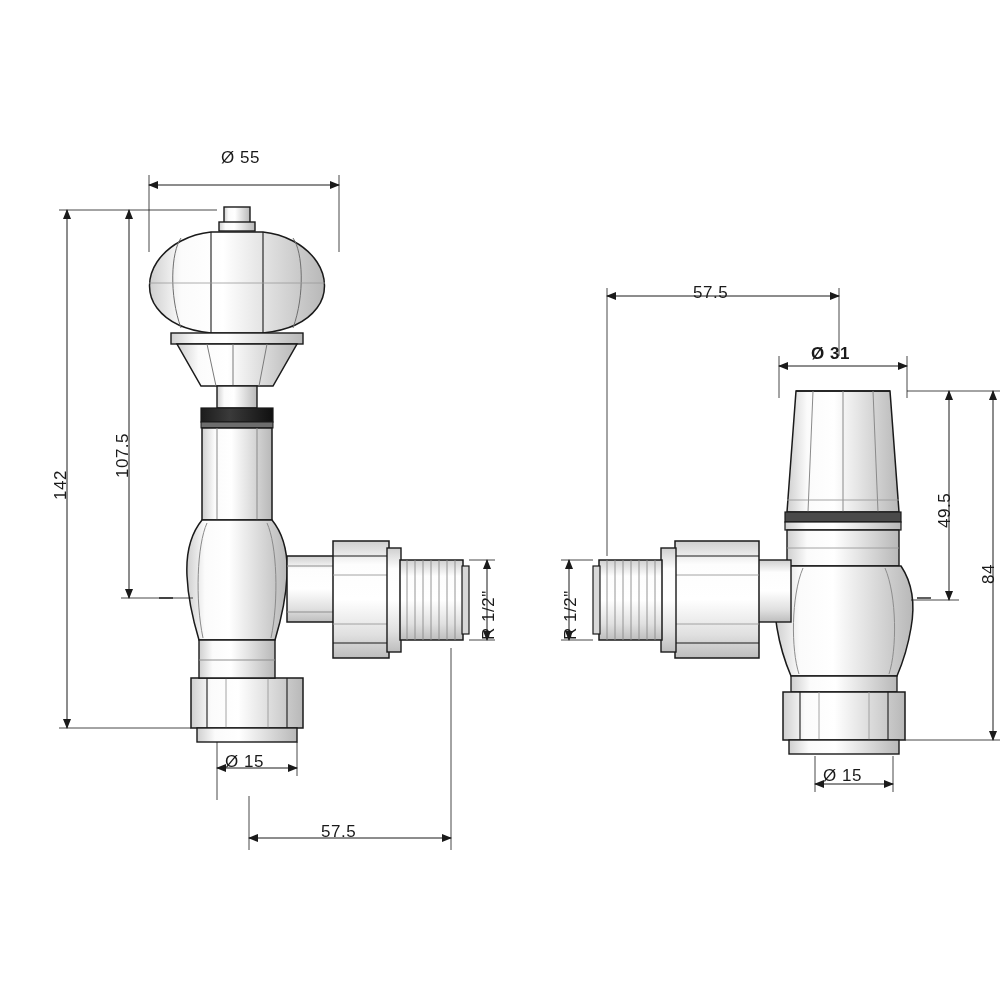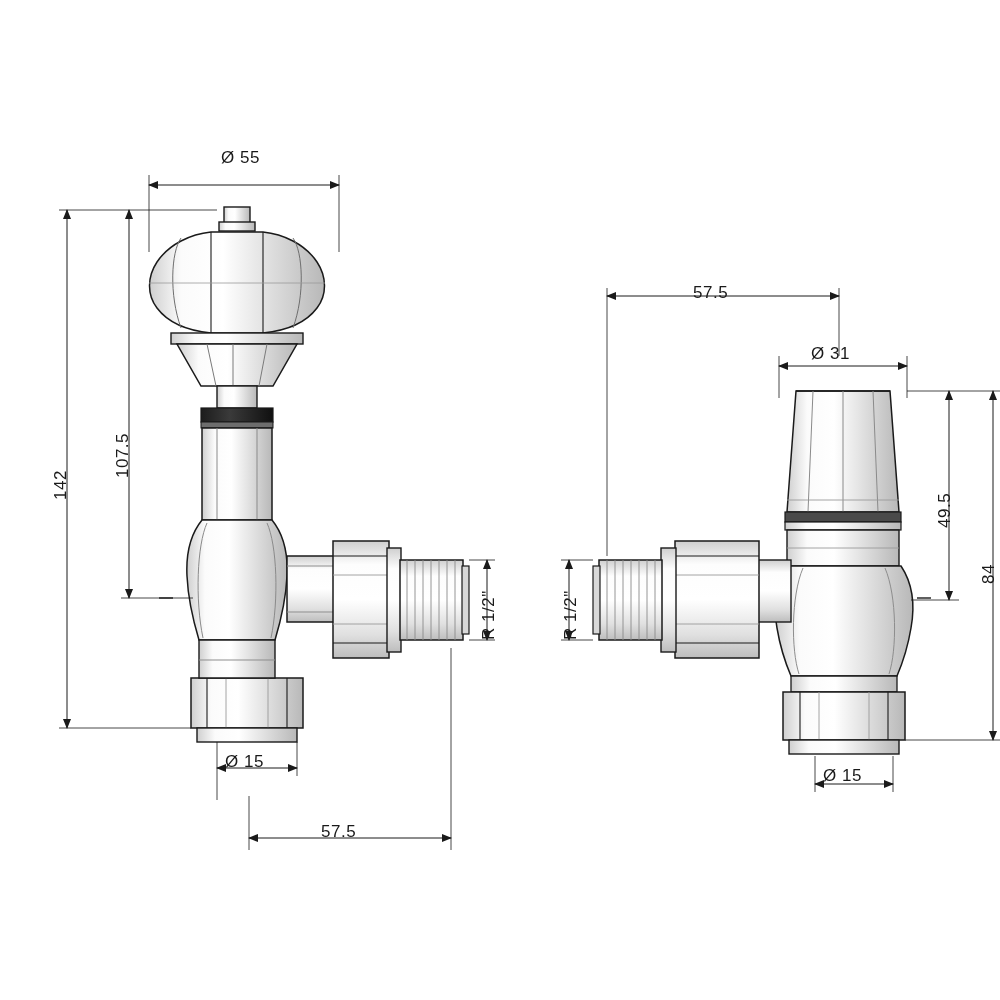--- a/index.html
+++ b/index.html
@@ -256,21 +256,21 @@
   <div class="dim-label rot-ccw" style="left:92px; top:478px;">107.5</div>
 
   <div class="dim-label" style="left:204px; top:752px;">Ø 15</div>
 
   <div class="dim-label" style="left:300px; top:822px;">57.5</div>
 
   <div class="dim-label rot-ccw" style="left:458px; top:640px;">R 1/2"</div>
 
   <div class="dim-label" style="left:672px; top:283px;">57.5</div>
 
-  <div class="dim-label" style="left:790px; top:344px;">Ø 31</div>
+  <div class="dim-label" style="left:790px; top:344px;font-weight:bold;">Ø 31</div>
 
   <div class="dim-label rot-ccw" style="left:914px; top:528px;">49.5</div>
 
   <div class="dim-label rot-ccw" style="left:958px; top:584px;">84</div>
 
   <div class="dim-label" style="left:802px; top:766px;">Ø 15</div>
 
   <div class="dim-label rot-ccw" style="left:540px; top:640px;">R 1/2"</div>
 
 </div>

